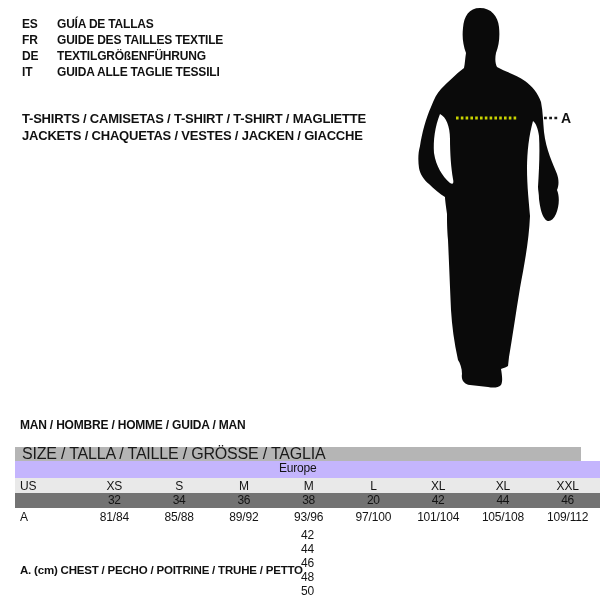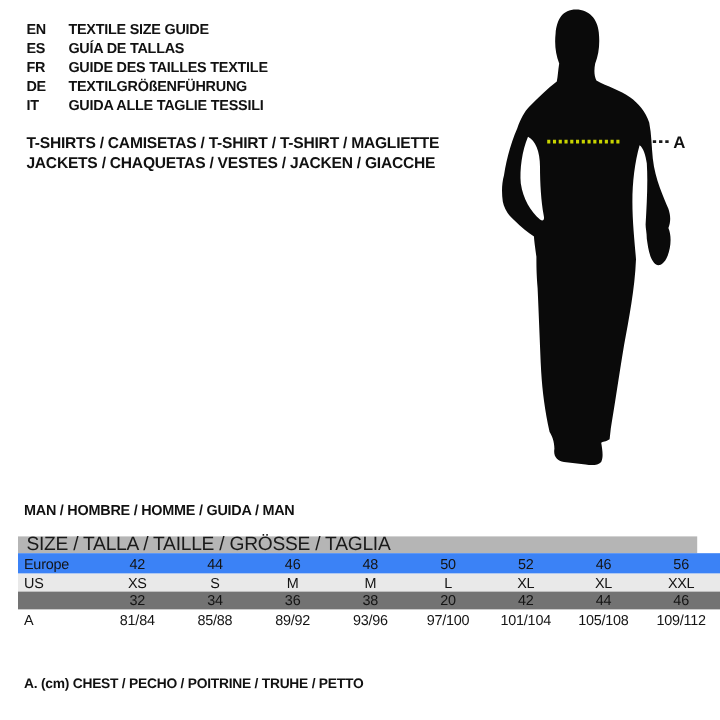--- a/index.html
+++ b/index.html
@@ -19,37 +19,33 @@
   .figure-wrap { position:absolute; left:400px; top:0; width:200px; height:400px; }
   .figure-wrap svg { display:block; }
   .measure-a-text { font-family:"Liberation Sans", sans-serif; font-size:14px; font-weight:600; fill:#111; }
   
   .section-title { position:absolute; left:20px; top:418px; font-size:12px; font-weight:bold; letter-spacing:-0.2px; }
   .size-table { position:absolute; left:15px; top:447px; width:585px; font-size:12px; letter-spacing:-0.2px; color:#141414; }
   .t-header { width:559px; background:#b5b5b5; height:14px; line-height:14px; padding-left:7px; font-size:16px; color:#1a1a1a; }
   .t-row { display:flex; align-items:center; width:585px; }
   .t-label { flex:0 0 67px; width:67px; padding-left:5px; box-sizing:border-box; }
   .t-cell { flex:1 1 0; text-align:center; }
-  .row-europe { height:17px; background:#3b82f6; }
+  .row-europe { height:17px; background:#c4b5fd;flex-direction:column; }
   .row-us { height:15px; background:#e9e9e9; }
   .row-uk { height:14px; background:#737373; padding-bottom:1px; }
   .row-a { height:18px; background:#ffffff; }
   
   .footnote { position:absolute; left:20px; top:548px; font-size:11.5px; font-weight:bold; letter-spacing:-0.2px;margin-top:16px; }
 </style>
 </head>
 <body>
 
 <div class="stage">
 
   <div class="lang-block">
-    <div class="lang-row">
-      <span class="lang-code">EN</span>
-      <span class="lang-label">TEXTILE SIZE GUIDE</span>
-    </div>
     <div class="lang-row">
       <span class="lang-code">ES</span>
       <span class="lang-label">GUÍA DE TALLAS</span>
     </div>
     <div class="lang-row">
       <span class="lang-code">FR</span>
       <span class="lang-label">GUIDE DES TAILLES TEXTILE</span>
     </div>
     <div class="lang-row">
       <span class="lang-code">DE</span>

